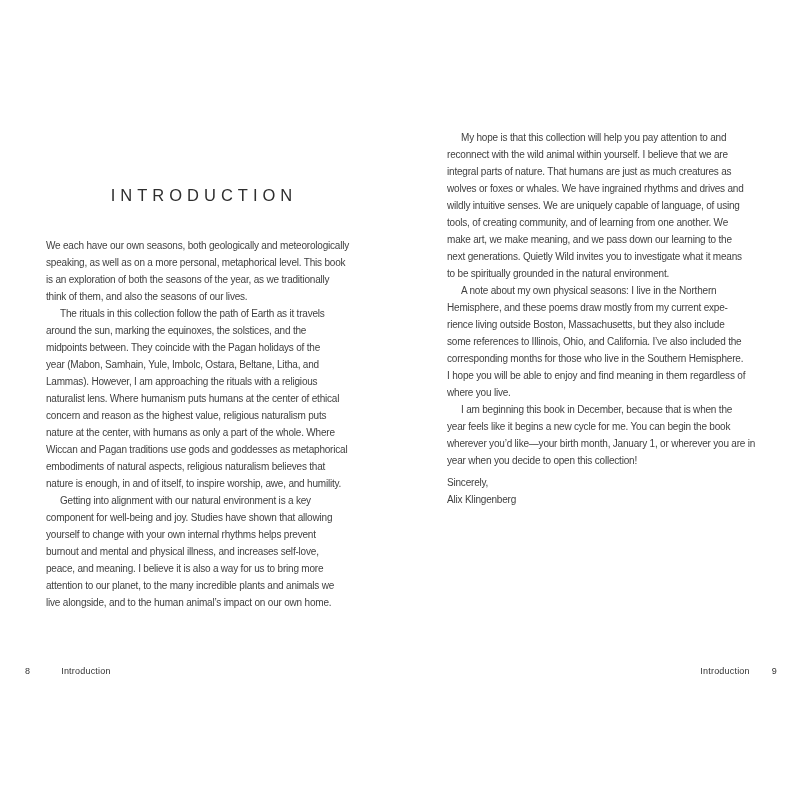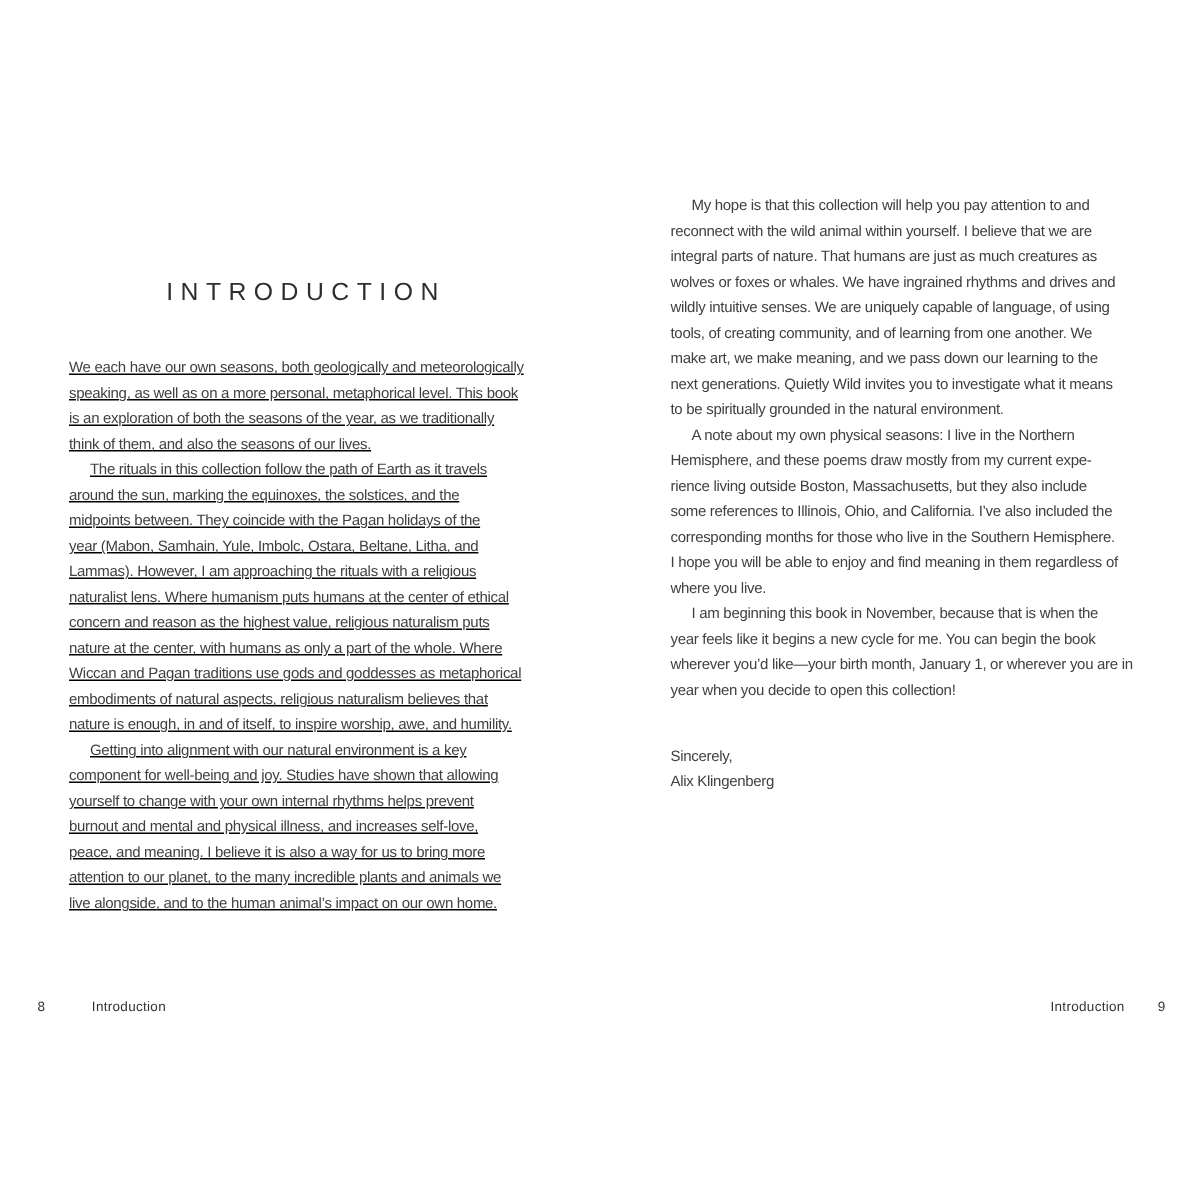--- a/index.html
+++ b/index.html
@@ -39,33 +39,33 @@
     font-weight: 400;
     letter-spacing: 5px;
     color: var(--heading-text);
     white-space: nowrap;
   }
 
   .body-block {
     position: absolute;
     left: 0;
   }
-  .page.left  .body-block { top: 237px; text-decoration: underline; }
+  .page.left  .body-block { top: 237px; }
   .page.right .body-block { top: 129px; }
 
   .para {
     margin: 0;
     font-size: 10px;
     line-height: 17px;
     letter-spacing: -0.2px;
     color: var(--body-text);
     white-space: pre;      
   }
   .para.indent { text-indent: 14px; }
-  .para.signoff { margin-top: 27px; }
+  .para.signoff { margin-top: 5px; }
 
   .folio {
     position: absolute;
     top: 666px;
     display: flex;
     align-items: baseline;
     font-size: 9px;
     letter-spacing: 0.2px;
     color: #333333;
   }
@@ -122,21 +122,21 @@
 make art, we make meaning, and we pass down our learning to the
 next generations. Quietly Wild invites you to investigate what it means
 to be spiritually grounded in the natural environment.</p>
       <p class="para indent">A note about my own physical seasons: I live in the Northern
 Hemisphere, and these poems draw mostly from my current expe-
 rience living outside Boston, Massachusetts, but they also include
 some references to Illinois, Ohio, and California. I’ve also included the
 corresponding months for those who live in the Southern Hemisphere.
 I hope you will be able to enjoy and find meaning in them regardless of
 where you live.</p>
-      <p class="para indent">I am beginning this book in November, because that is when the
+      <p class="para indent">I am beginning this book in December, because that is when the
 year feels like it begins a new cycle for me. You can begin the book
 wherever you’d like—your birth month, January 1, or wherever you are in
 year when you decide to open this collection!</p>
       <p class="para signoff">Sincerely,
 Alix Klingenberg</p>
     </div>
 
     <footer class="folio folio-right">
       <span>Introduction</span>
       <span>9</span>

